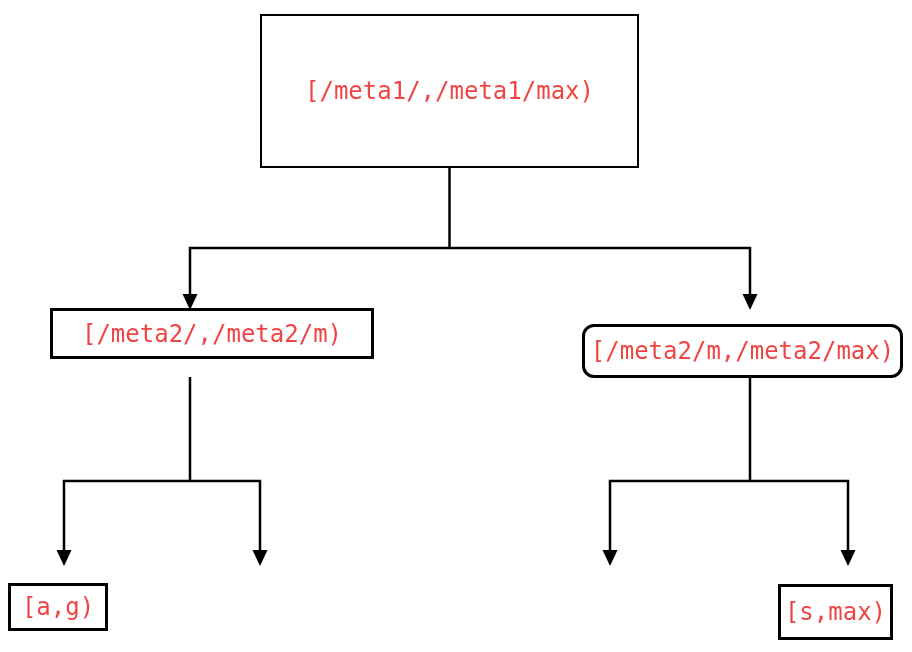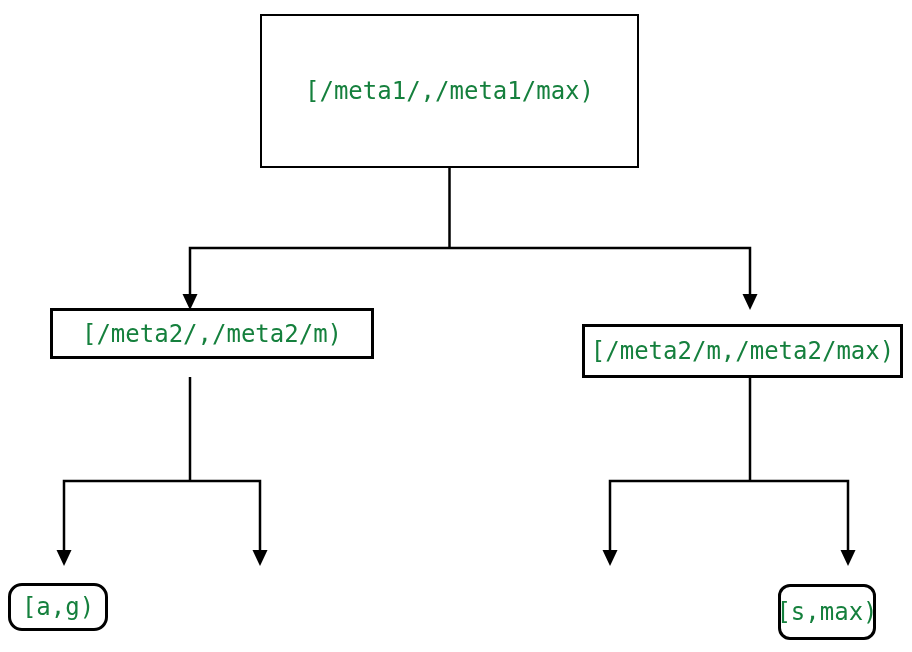--- a/index.html
+++ b/index.html
@@ -29,36 +29,36 @@
   }
   .edges-svg polygon {
     fill: #000000;
     stroke: none;
   }
   .node {
     position: absolute;
     box-sizing: border-box;
     background: #ffffff;
     border: 3px solid #000000;
-    color: #15803d;
+    color: #ef4444;
     display: flex;
     align-items: center;
     justify-content: center;
     font-size: 24px;
     font-weight: normal;
     white-space: nowrap;
     letter-spacing: 0;
   }
   .node-root   { left: 260px; top: 14px;  width: 379px; height: 154px; border-width: 2.5px; }
   .node-left   { left: 22px;  top: 308px; width: 324px; height: 51px; margin-left: 28px; }
-  .node-right  { left: 582px; top: 324px; width: 321px; height: 54px; }
-  .node-ag     { left: 8px;   top: 583px; width: 100px; height: 48px; border-radius: 14px; }
+  .node-right  { left: 582px; top: 324px; width: 321px; height: 54px; border-radius: 12px; }
+  .node-ag     { left: 8px;   top: 583px; width: 100px; height: 48px; }
   .node-gm     { left: 203px; top: 583px; width: 98px;  height: 56px; }
   .node-ms     { left: 554px; top: 584px; width: 97px;  height: 56px; }
-  .node-smax   { left: 778px; top: 584px; width: 98px; height: 56px; border-radius: 12px; }
+  .node-smax   { left: 778px; top: 584px; width: 115px; height: 56px; }
 </style>
 </head>
 <body>
 
 <div class="canvas">
 
   <svg class="edges-svg" viewBox="0 0 912 652" xmlns="http://www.w3.org/2000/svg">
 
     <path d="M449.5 167 V248"></path>
 

